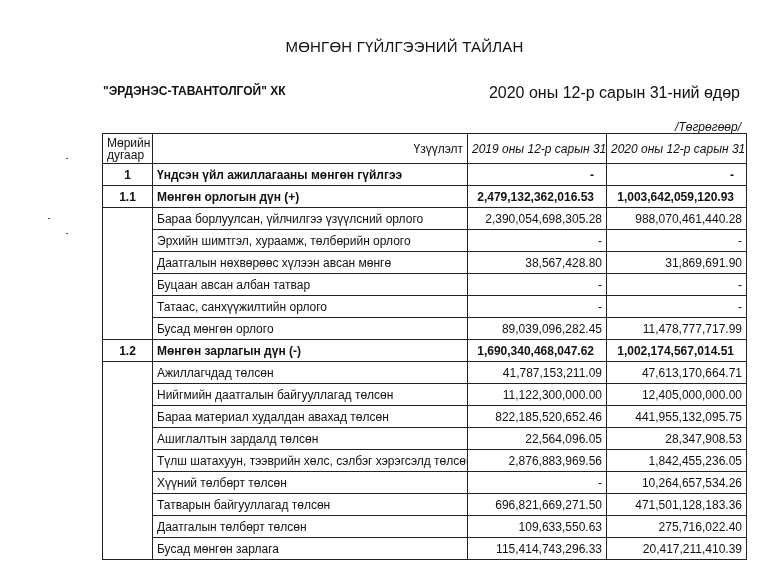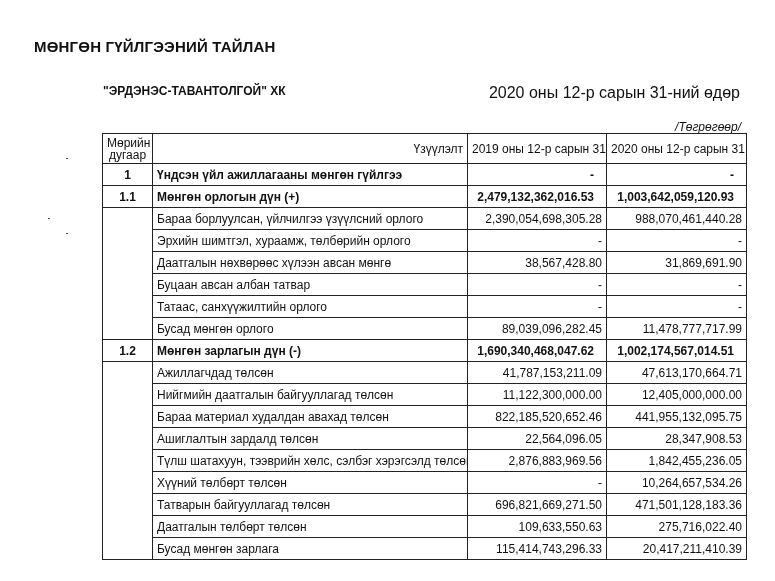--- a/index.html
+++ b/index.html
@@ -13,24 +13,25 @@
     overflow: hidden;
     position: relative;
     font-family: "Liberation Sans", sans-serif;
     color: #111;
   }
   .title {
     position: absolute;
     top: 38px;
     left: 0;
     width: 775px;
+    text-align: center;
     padding-left: 34px;
     box-sizing: border-box;
     font-size: 15px;
-    font-weight: bold;
+    font-weight: normal;
     letter-spacing: 0.2px;
   }
   .company {
     position: absolute;
     top: 84px;
     left: 103px;
     font-size: 12px;
     font-weight: bold;
   }
   .report-date {
@@ -70,27 +71,27 @@
   }
   table.report th {
     font-weight: normal;
     height: 29px;
   }
   col.c-no { width: 50px; }
   col.c-desc { width: 315px; }
   col.c-y1 { width: 139px; }
   col.c-y2 { width: 140px; }
   .hdr-no {
-    text-align: center;
+    text-align: left;
     line-height: 12px;
     font-size: 12px;
     padding: 1px 2px;
   }
   .hdr-desc { text-align: right; }
-  .hdr-year { text-align: left; padding: 0 2px; }
+  .hdr-year { text-align: left; padding: 0 2px; font-style: italic; }
   .num { text-align: right; padding-right: 10px; }
   .cell-no { text-align: center; font-weight: bold; }
   .bold td { font-weight: bold; }
   .bold td.num { padding-right: 12px; }
 </style>
 </head>
 <body>
 
 <div class="title">МӨНГӨН ГҮЙЛГЭЭНИЙ ТАЙЛАН</div>
 <div class="company">"ЭРДЭНЭС-ТАВАНТОЛГОЙ" ХК</div>

